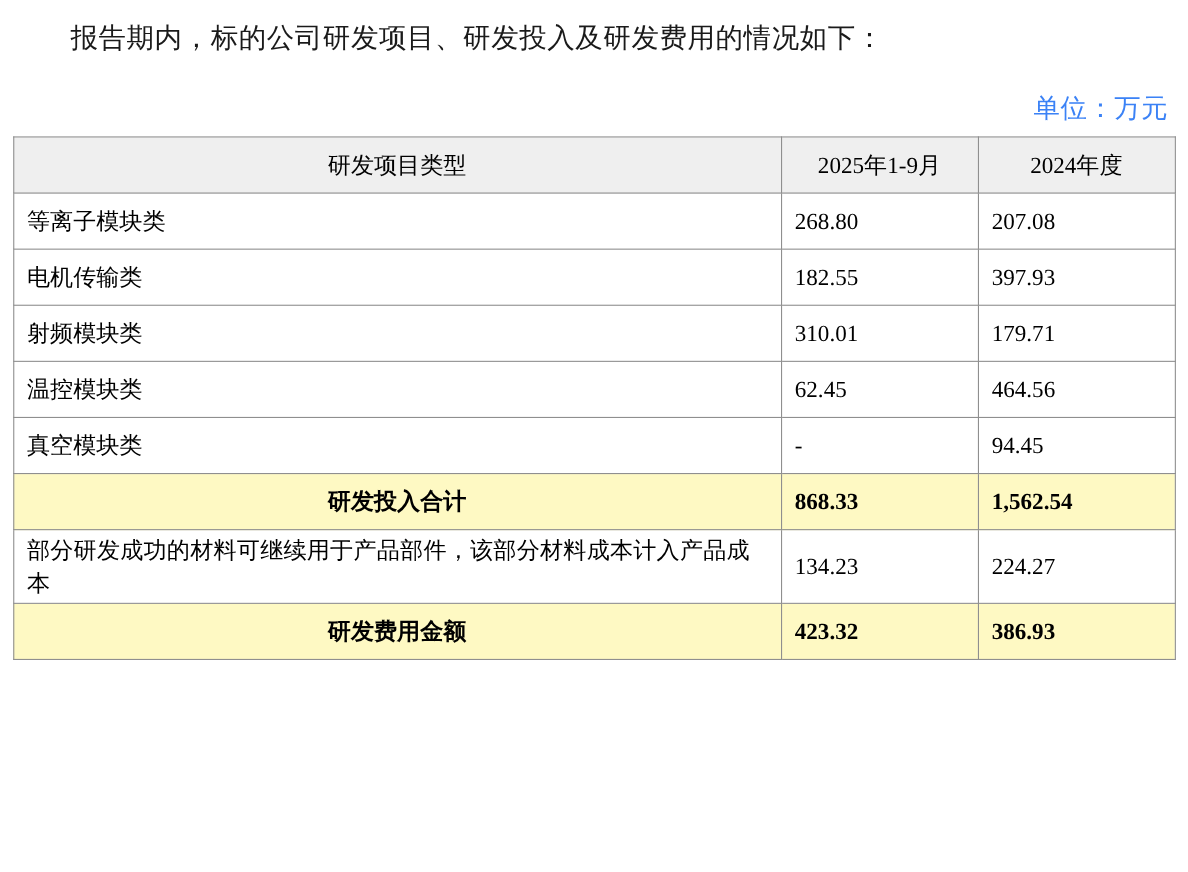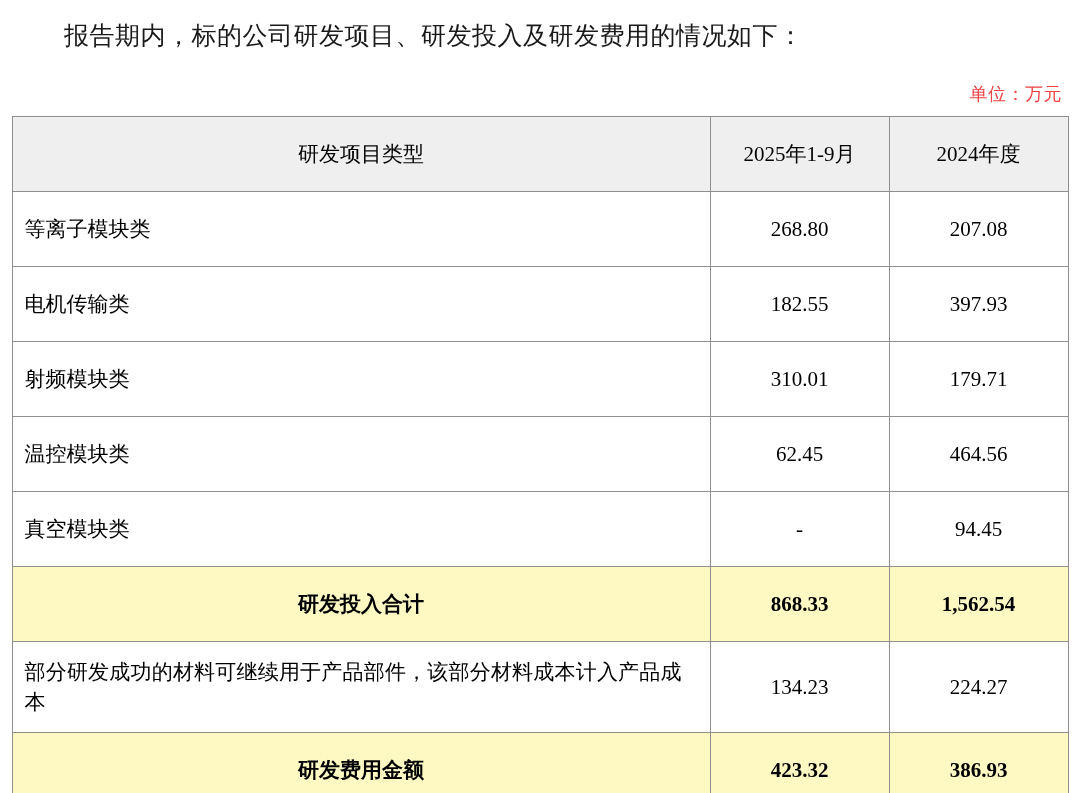--- a/index.html
+++ b/index.html
@@ -26,54 +26,54 @@
     font-size: 25px;
     line-height: 56px;
     letter-spacing: 0.5px;
     text-indent: 2em;
     color: #1a1a1a;
   }
   .unit-line {
     margin: 18px 0 10px 0;
     padding-right: 18px;
     text-align: right;
-    font-size: 18px;
-    color: #ef4444;
+    font-size: 24px;
+    color: #3b82f6;
     letter-spacing: 0.5px;
   }
   table.rd-table {
     border-collapse: collapse;
     width: 1056px;
     margin: 0 auto;
     table-layout: fixed;
   }
   table.rd-table td, table.rd-table th {
     border: 1px solid #8f8f8f;
     font-size: 21px;
     color: #000000;
-    padding: 12px 12px;
+    padding: 0 12px;
     vertical-align: middle;
     line-height: 30px;
   }
   col.c-name { width: 698px; }
   col.c-v1 { width: 179px; }
   col.c-v2 { width: 179px; }
 
   thead td {
     background: #efefef;
     text-align: center;
     height: 50px;
     font-weight: normal;
   }
   .row-name {
     text-align: left;
     height: 50px;
   }
   .row-val {
-    text-align: center;
+    text-align: left;
     height: 50px;
     font-variant-numeric: tabular-nums;
   }
   tr.total td {
     background: #fef9c3;
     font-weight: bold;
   }
   tr.total td.row-name {
     text-align: center;
   }

